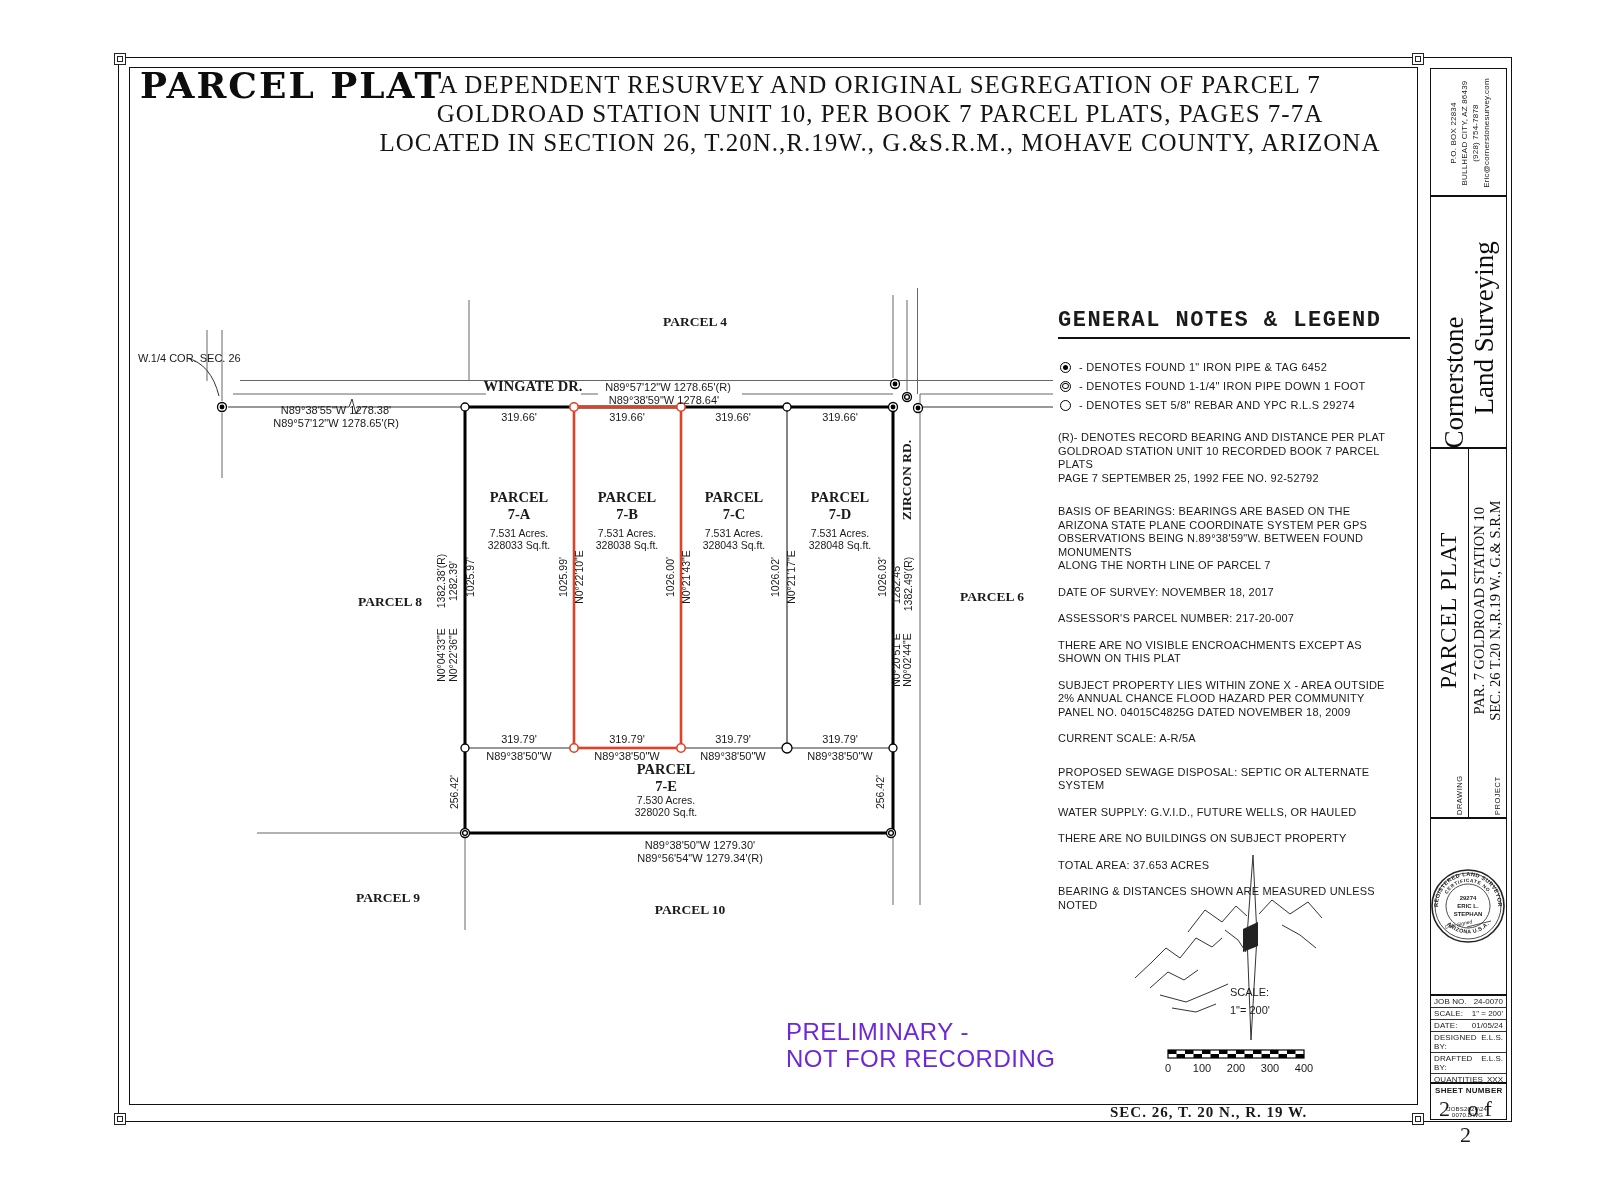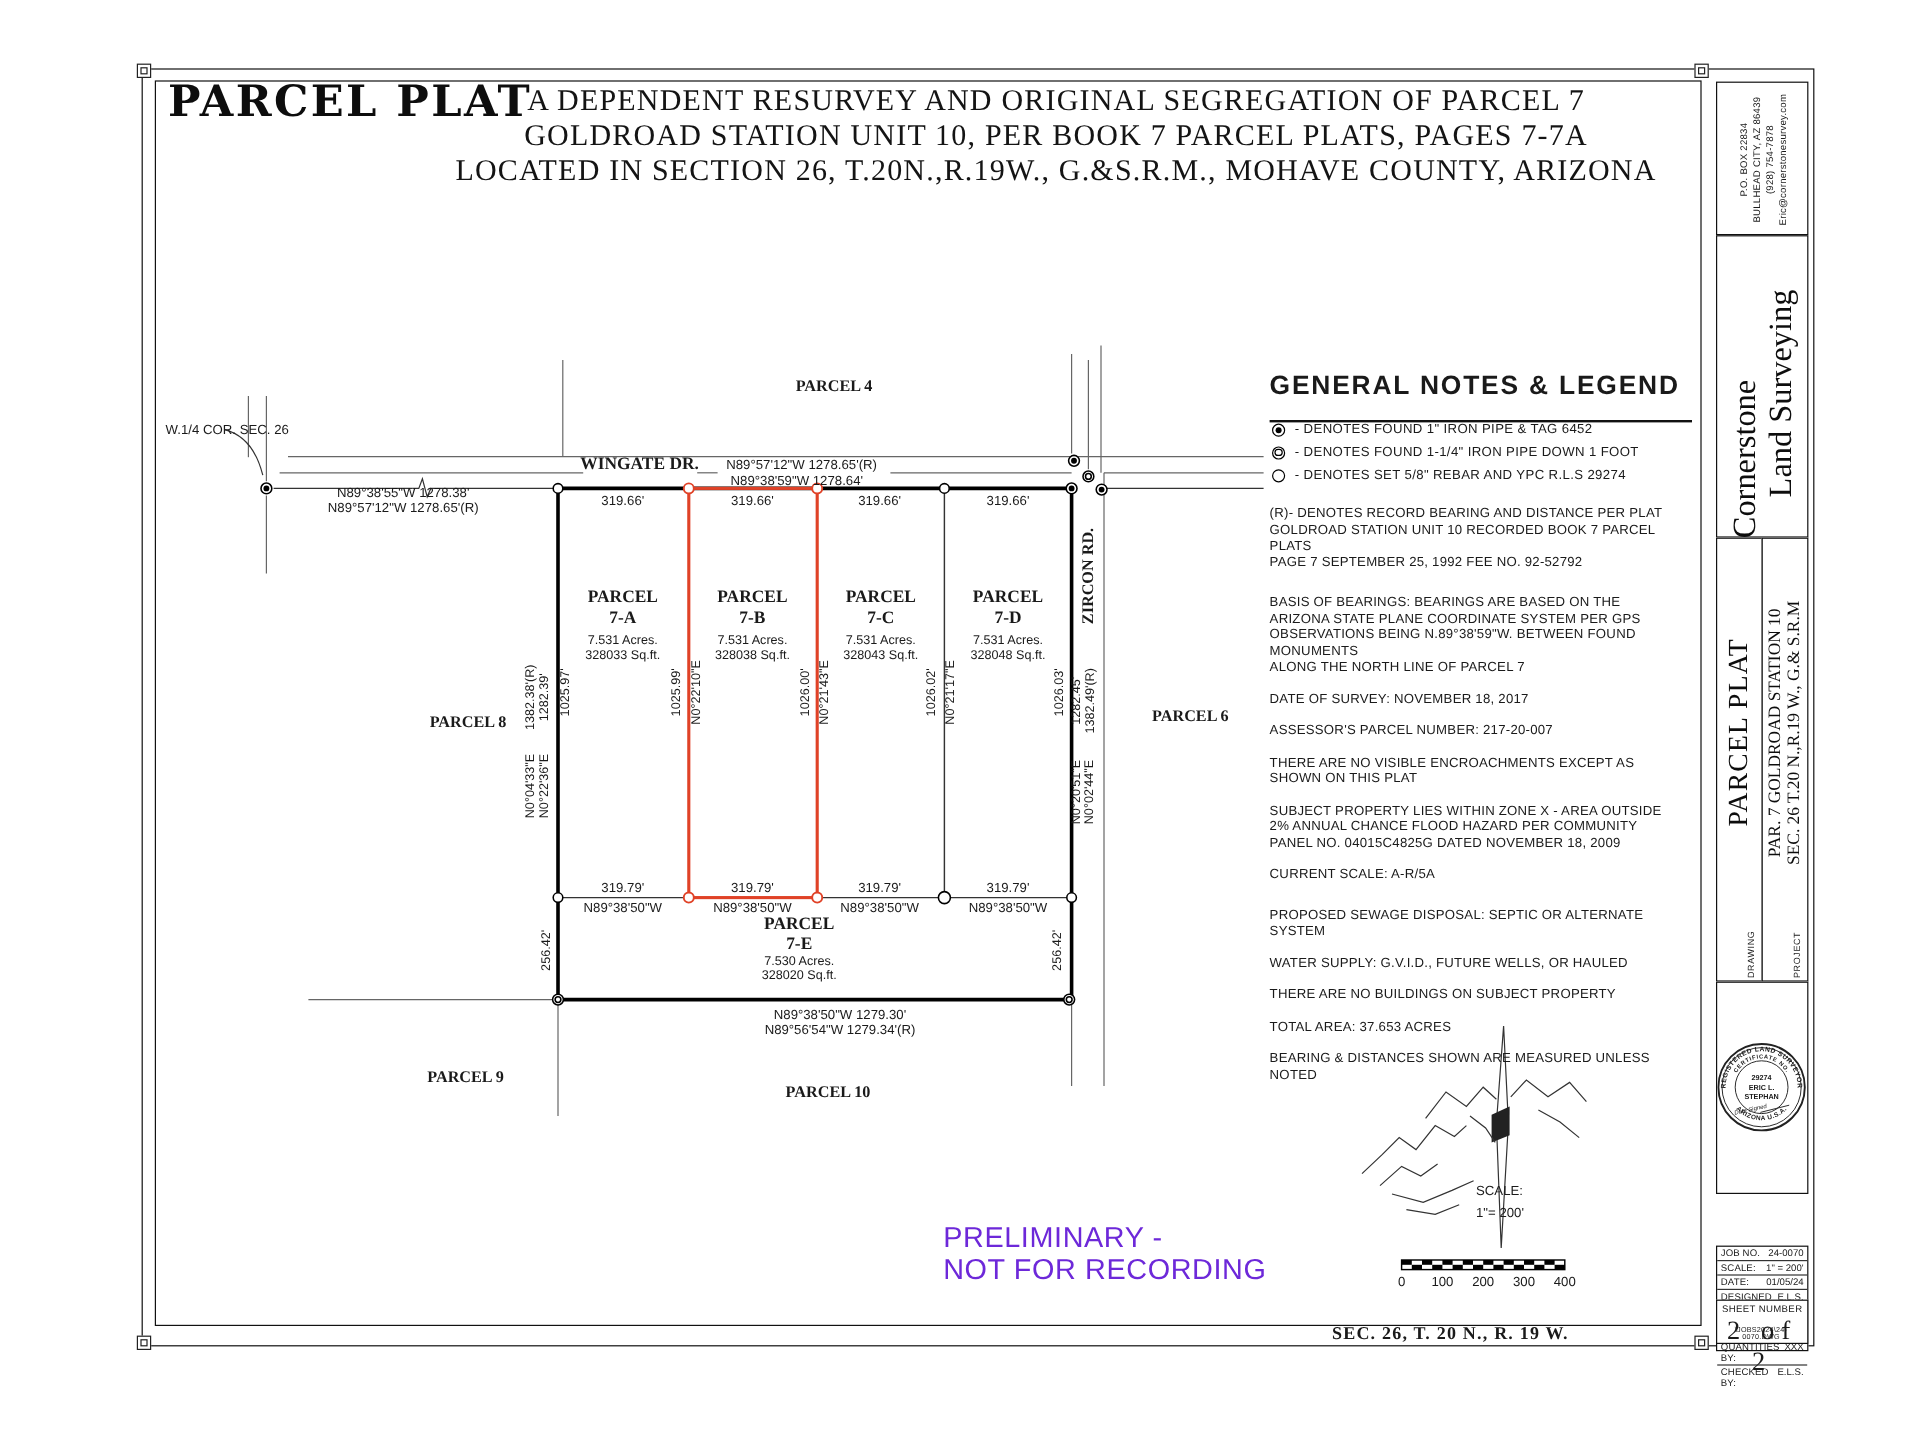--- a/index.html
+++ b/index.html
@@ -11,22 +11,22 @@
   .orn{position:absolute;width:10px;height:10px;border:1.5px solid #222;background:#fff;}
   .orn:after{content:"";position:absolute;left:2px;top:2px;right:2px;bottom:2px;border:1px solid #222;}
   
   .main-title{position:absolute;left:140px;top:64px;font-family:"DejaVu Serif","Liberation Serif",serif;
     font-weight:bold;font-size:36px;letter-spacing:2px;color:#0d0d0d;}
   .sub-title{position:absolute;left:358px;top:70px;width:1044px;text-align:center;
     font-family:"Liberation Serif",serif;font-size:25px;line-height:29px;letter-spacing:1px;
     white-space:pre-line;color:#141414;}
   
   .notes{position:absolute;left:1058px;top:308px;width:352px;}
-  .notes h2{margin:0 0 0 0;font-family:Liberation Sans, sans-serif;font-size:22px;letter-spacing:1.5px;
-    border-bottom:2px solid #111;padding-bottom:16px;font-weight:bold;}
+  .notes h2{margin:0 0 22px 0;font-family:Liberation Mono, monospace;font-size:22px;letter-spacing:1.5px;
+    border-bottom:2px solid #111;padding-bottom:4px;font-weight:bold;}
   .lrow{display:flex;align-items:center;gap:8px;margin:0 0 7px 2px;font-size:11px;letter-spacing:.3px;}
   .sym{width:9px;height:9px;border:1.4px solid #000;border-radius:50%;position:relative;flex:0 0 auto;}
   .sym-dot:after{content:"";position:absolute;left:2px;top:2px;width:5px;height:5px;border-radius:50%;background:#000;}
   .sym-ring:after{content:"";position:absolute;left:1.2px;top:1.2px;width:4.5px;height:4.5px;border:1.1px solid #000;border-radius:50%;}
   .notes p{margin:13px 0 0 0;font-size:11px;line-height:13.5px;letter-spacing:.2px;white-space:pre-line;}
   .notes .gap{margin-top:20px;}
   
   .prelim{position:absolute;left:786px;top:1018px;font-size:24px;line-height:27px;letter-spacing:.5px;
     color:#6d28d9;white-space:pre-line;}
   .secline{position:absolute;left:1110px;top:1104px;width:302px;
@@ -41,21 +41,21 @@
   .company-in .ln2{margin-left:34px;}
   .dp-in{width:368px;height:36px;display:flex;align-items:center;}
   .dp-label{font-size:7.5px;letter-spacing:.5px;align-self:flex-end;margin:0 4px 3px 2px;}
   .dp-big{flex:1;text-align:center;font-family:"Liberation Serif",serif;font-size:23px;letter-spacing:1px;color:#0d0d0d;}
   .dp-two{flex:1;text-align:center;font-family:"Liberation Serif",serif;font-size:14.5px;line-height:16px;color:#0d0d0d;}
   .job{left:1430px;width:77px;}
   .jrow{display:flex;justify-content:space-between;border-bottom:1px solid #333;padding:1px 3px;font-size:8px;}
   .jrow:last-child{border-bottom:none;}
   .jlabel{letter-spacing:.1px;}
   .sheetcell{text-align:center;}
-  .shn{font-size:8px;text-align:left;padding:2px 0 0 4px;letter-spacing:.3px;}
+  .shn{font-size:8px;text-align:left;padding:2px 0 0 4px;letter-spacing:.3px;font-weight:bold;}
   .shv{font-family:"Liberation Serif",serif;font-size:22px;letter-spacing:6px;margin-top:1px;}
   .fpath{position:absolute;right:2px;bottom:1px;font-size:6px;letter-spacing:.2px;}
   svg text{fill:#1a1a1a;}
   .t{font:11px "Liberation Sans",sans-serif;}
   .ts{font:10.5px "Liberation Sans",sans-serif;}
   .mid{text-anchor:middle;}
   .ser{font-family:"Liberation Serif",serif;font-weight:bold;}
 </style>
 </head>
 <body>
@@ -361,21 +361,21 @@
       <text font-size="4.8" font-weight="bold" letter-spacing="0.6"><textPath href="#arcCert" startOffset="50%" text-anchor="middle">CERTIFICATE NO.</textPath></text>
       <text font-size="5.4" font-weight="bold" letter-spacing="0.4"><textPath href="#arcBot" startOffset="50%" text-anchor="middle">ARIZONA U.S.A.</textPath></text>
       <text x="37" y="81" font-size="6" font-weight="bold" text-anchor="middle">29274</text>
       <text x="37" y="89" font-size="6" font-weight="bold" text-anchor="middle">ERIC L.</text>
       <text x="37" y="97" font-size="6" font-weight="bold" text-anchor="middle">STEPHAN</text>
       <text x="28" y="107" font-size="5" font-style="italic" text-anchor="middle" transform="rotate(-12 28 107)">Date Signed</text>
       <line x1="36" y1="108" x2="60" y2="102" stroke="#222" stroke-width="0.8"></line>
     </svg>
   </div>
 
-  <div class="cell job" style="top:995px;height:88px;margin-top:43px;">
+  <div class="cell job" style="top:995px;height:88px;">
     <div class="jrow">
         <span class="jlabel">JOB NO.</span>
         <span>24-0070</span>
       </div>
     <div class="jrow">
         <span class="jlabel">SCALE:</span>
         <span>1" = 200'</span>
       </div>
     <div class="jrow">
         <span class="jlabel">DATE:</span>

